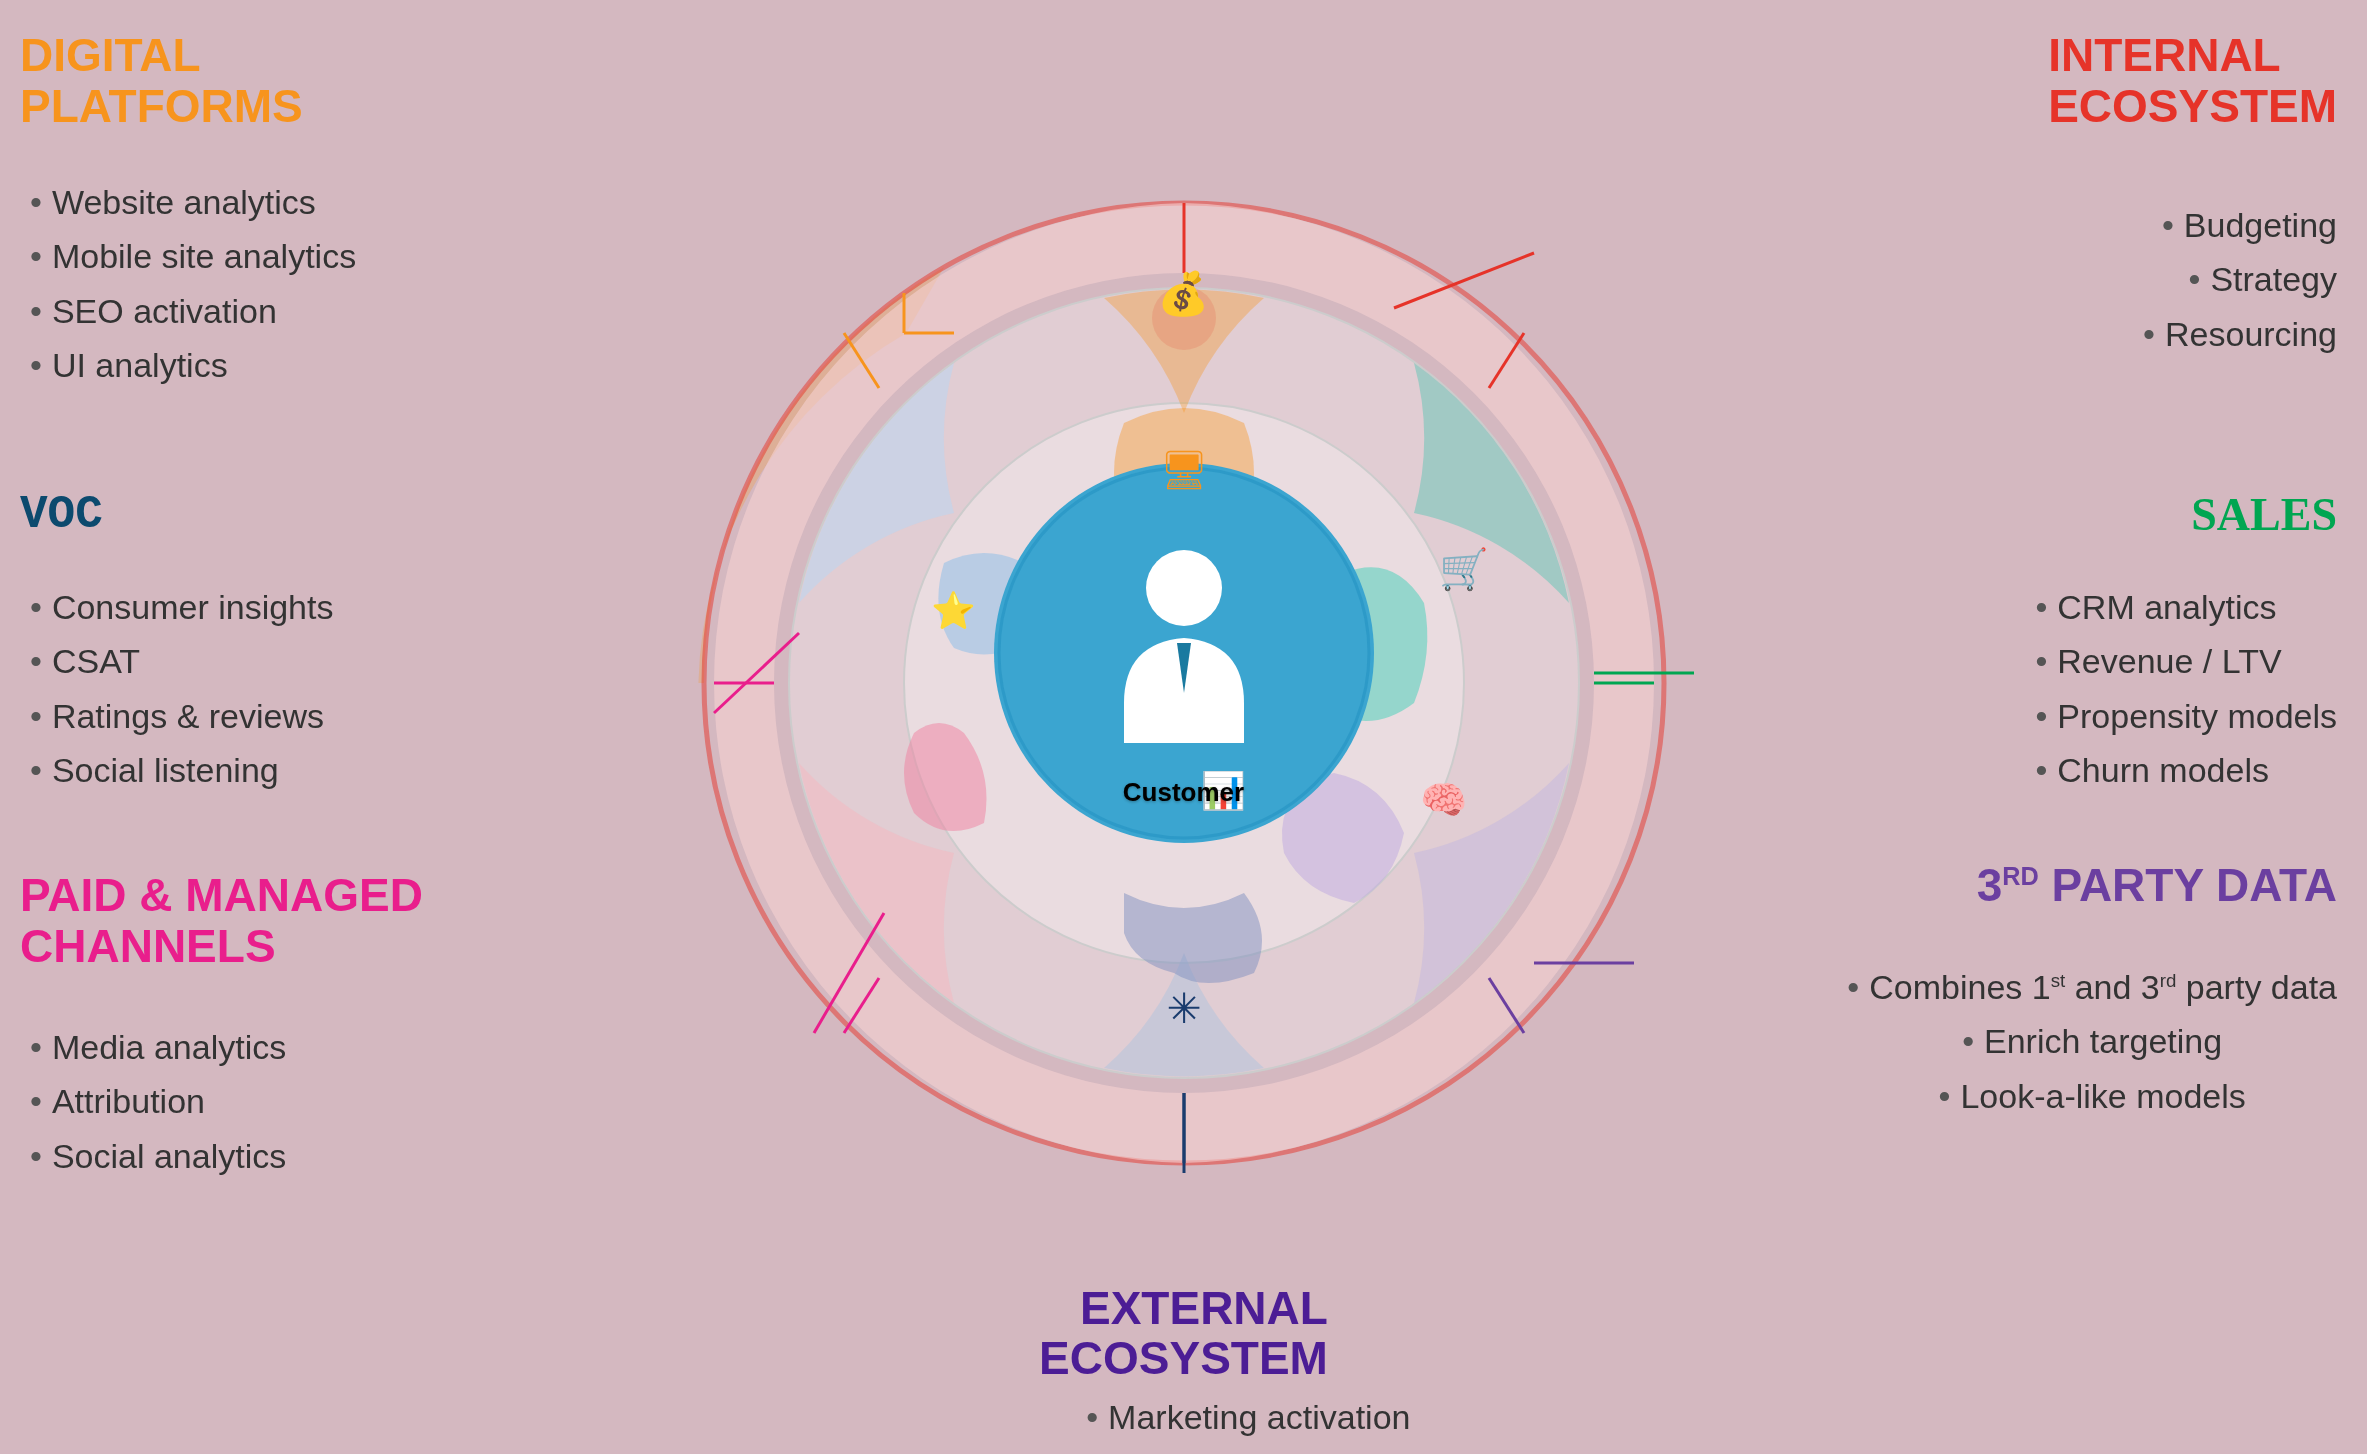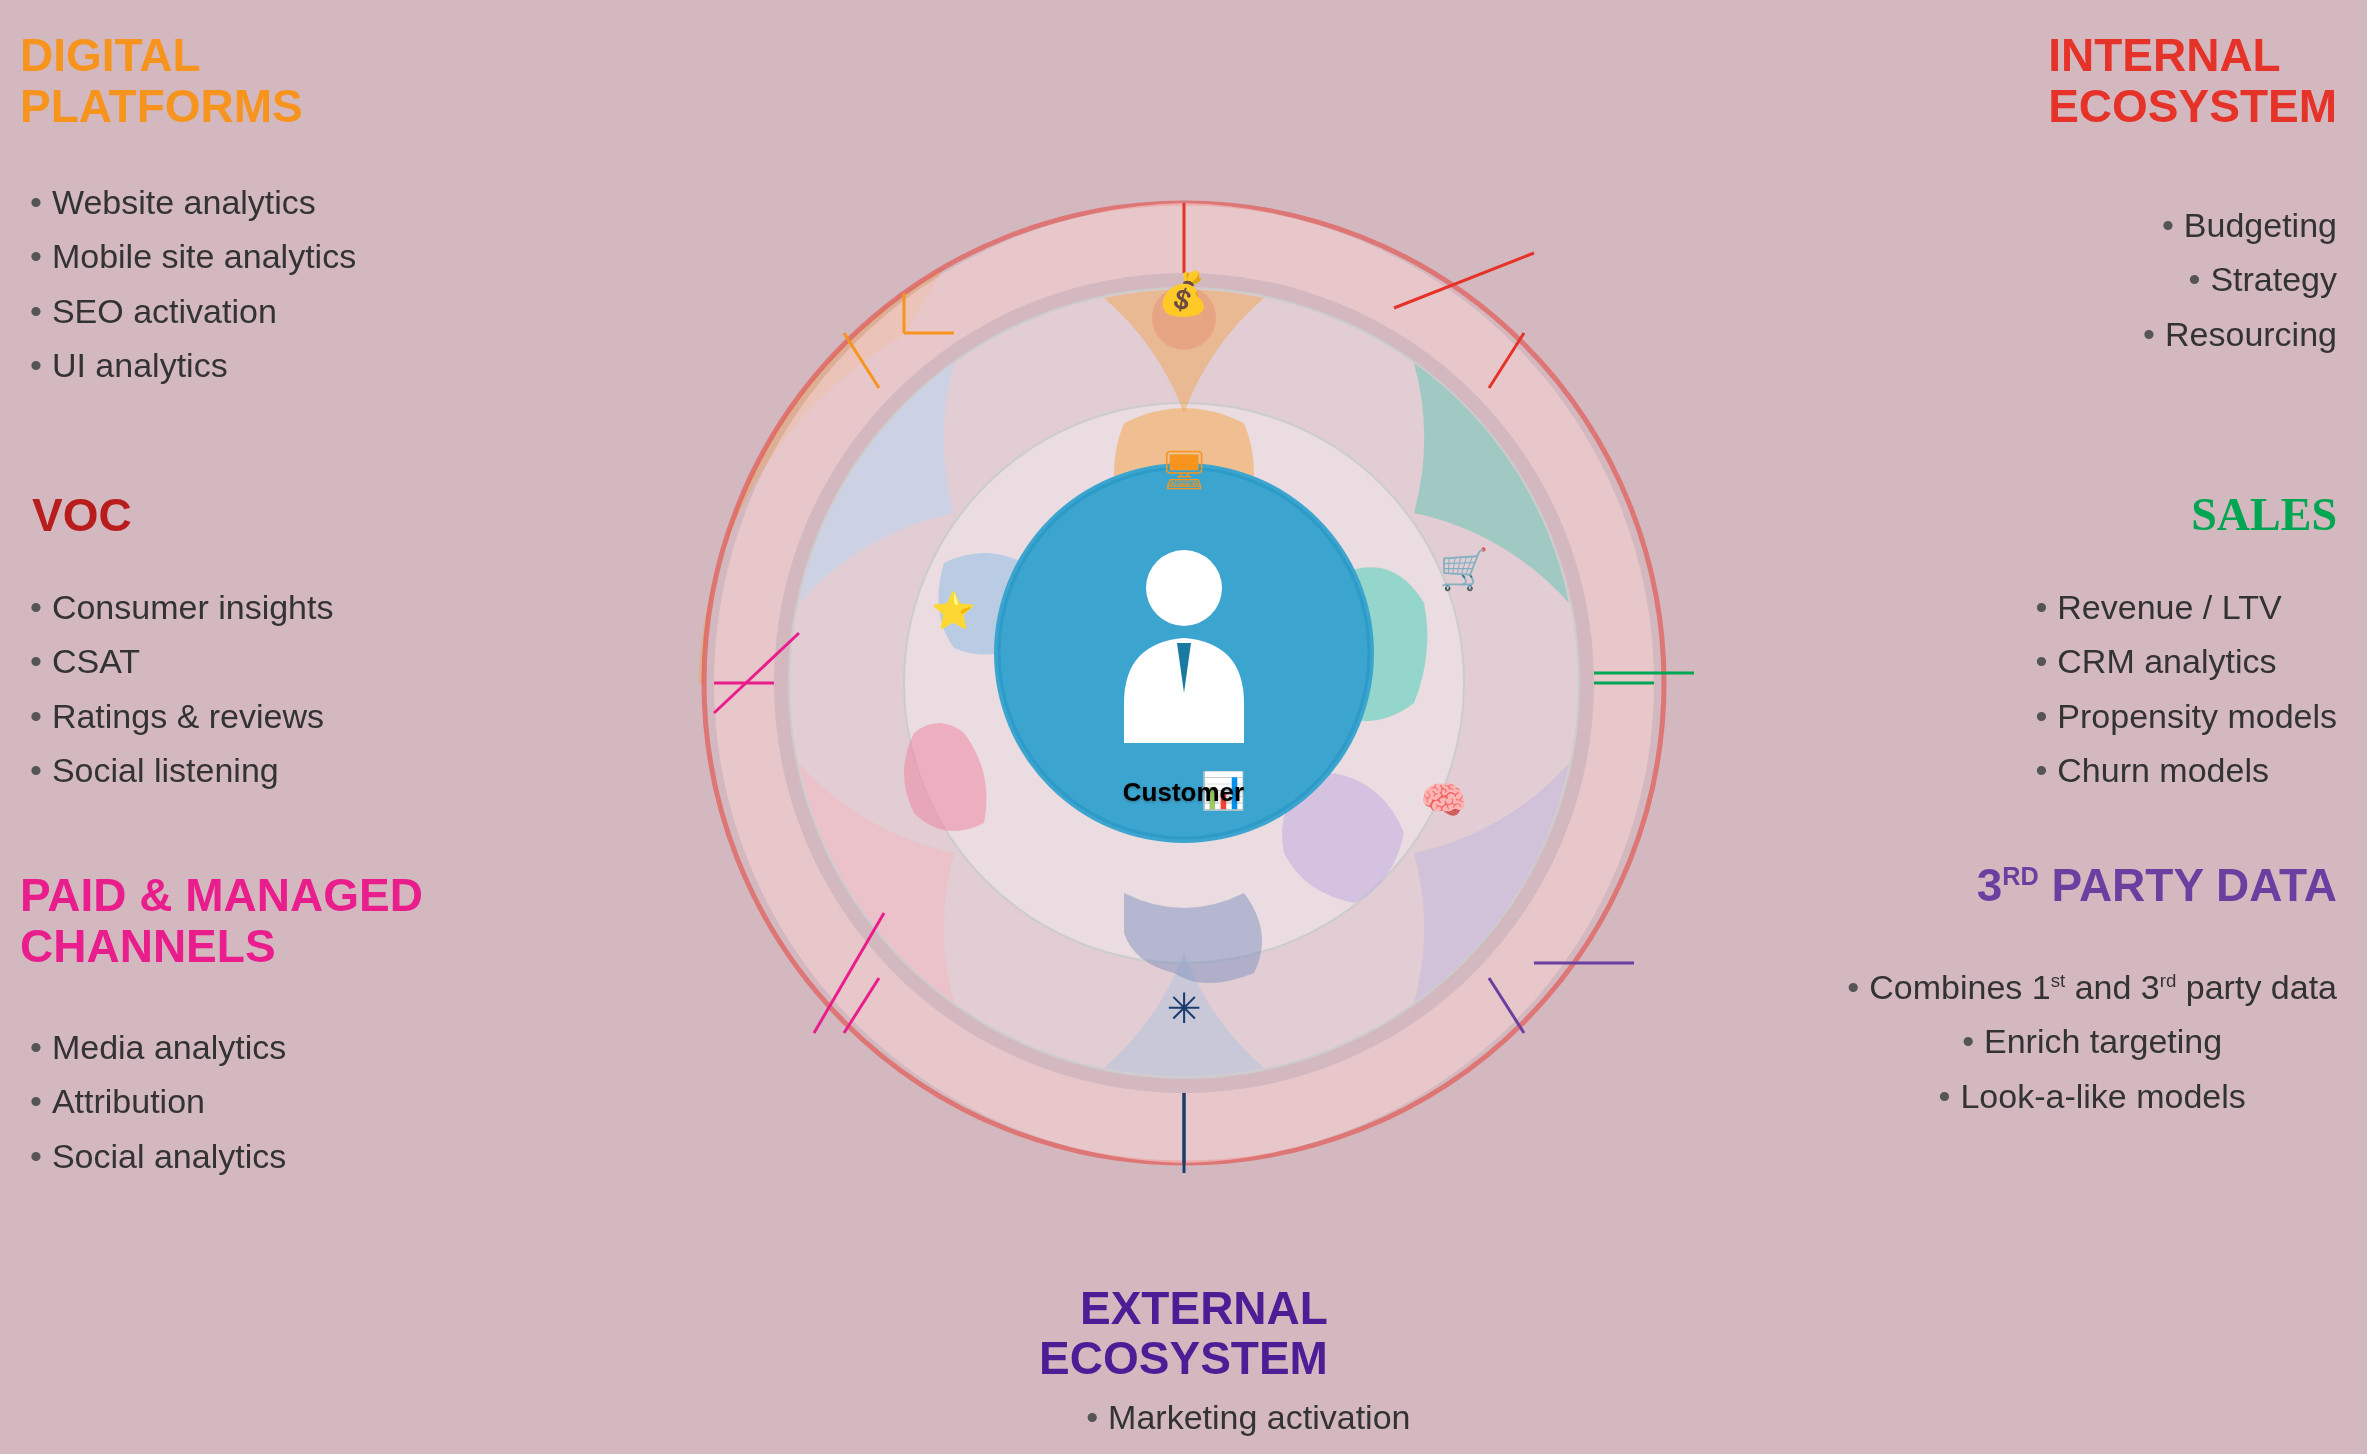--- a/index.html
+++ b/index.html
@@ -203,21 +203,21 @@
 <div class="section-label" style="left:20px; top:30px; color:#f7941d; white-space:pre-line;">DIGITAL
 PLATFORMS</div>
 
 <ul class="bullet-list" style="left:30px; top:175px;">
   <li>Website analytics</li>
   <li>Mobile site analytics</li>
   <li>SEO activation</li>
   <li>UI analytics</li>
 </ul>
 
-<div class="section-label" style="left:32px; top:490px; color:#b91c1c;">VOC</div>
+<div class="section-label" style="left:20px; top:490px; color:#0c4a6e;font-family:Liberation Mono, monospace;">VOC</div>
 
 <ul class="bullet-list" style="left:30px; top:580px;">
   <li>Consumer insights</li>
   <li>CSAT</li>
   <li>Ratings &amp; reviews</li>
   <li>Social listening</li>
 </ul>
 
 <div class="section-label" style="left:20px; top:870px; color:#e91e8c; white-space:pre-line;">PAID &amp; MANAGED
 CHANNELS</div>
@@ -233,22 +233,22 @@
 
 <ul class="bullet-list" style="right:30px; top:198px; text-align:right;">
   <li>Budgeting</li>
   <li>Strategy</li>
   <li>Resourcing</li>
 </ul>
 
 <div class="section-label" style="right:30px; top:490px; color:#00a651; text-align:right;font-family:Liberation Serif, serif;">SALES</div>
 
 <ul class="bullet-list" style="right:30px; top:580px; text-align:left;">
+  <li>CRM analytics</li>
   <li>Revenue / LTV</li>
-  <li>CRM analytics</li>
   <li>Propensity models</li>
   <li>Churn models</li>
 </ul>
 
 <div class="section-label" style="right:30px; top:860px; color:#6b3fa0; text-align:right;">3<sup>rd</sup> PARTY DATA</div>
 
 <ul class="bullet-list" style="right:30px; top:960px; text-align:center;">
   <li>Combines 1<sup>st</sup> and 3<sup>rd</sup> party data</li>
   <li>Enrich targeting</li>
   <li>Look-a-like models</li>

